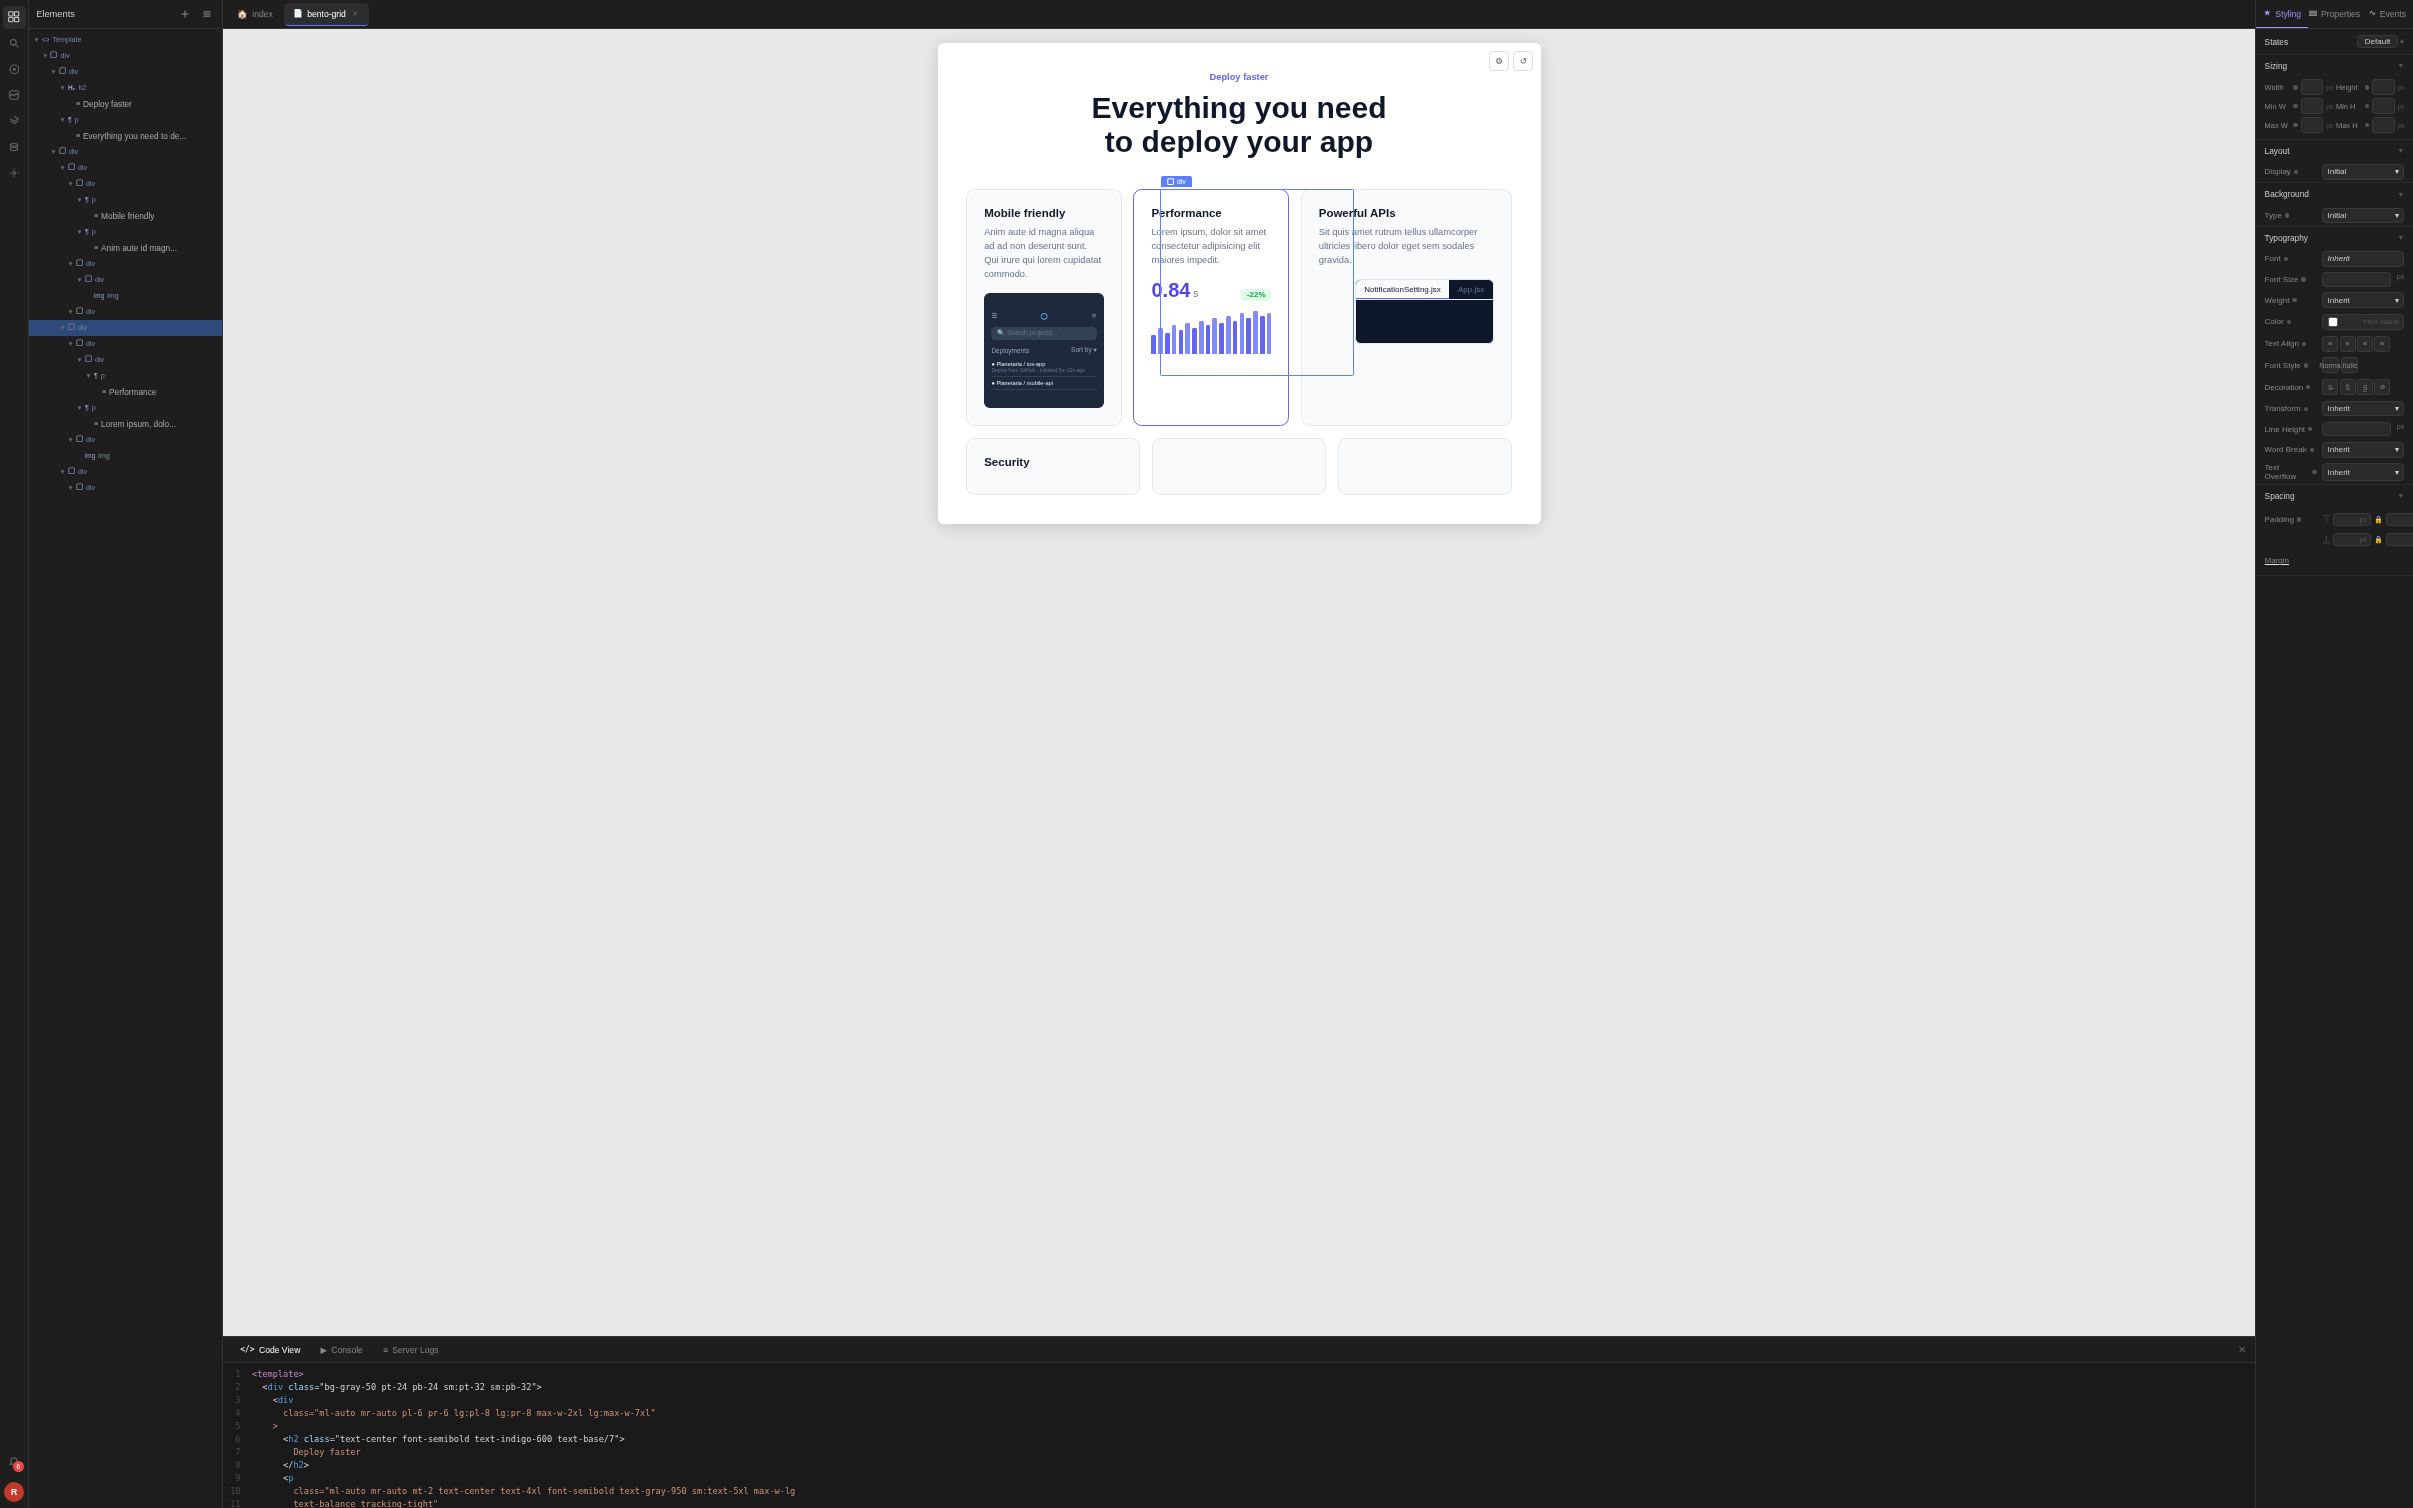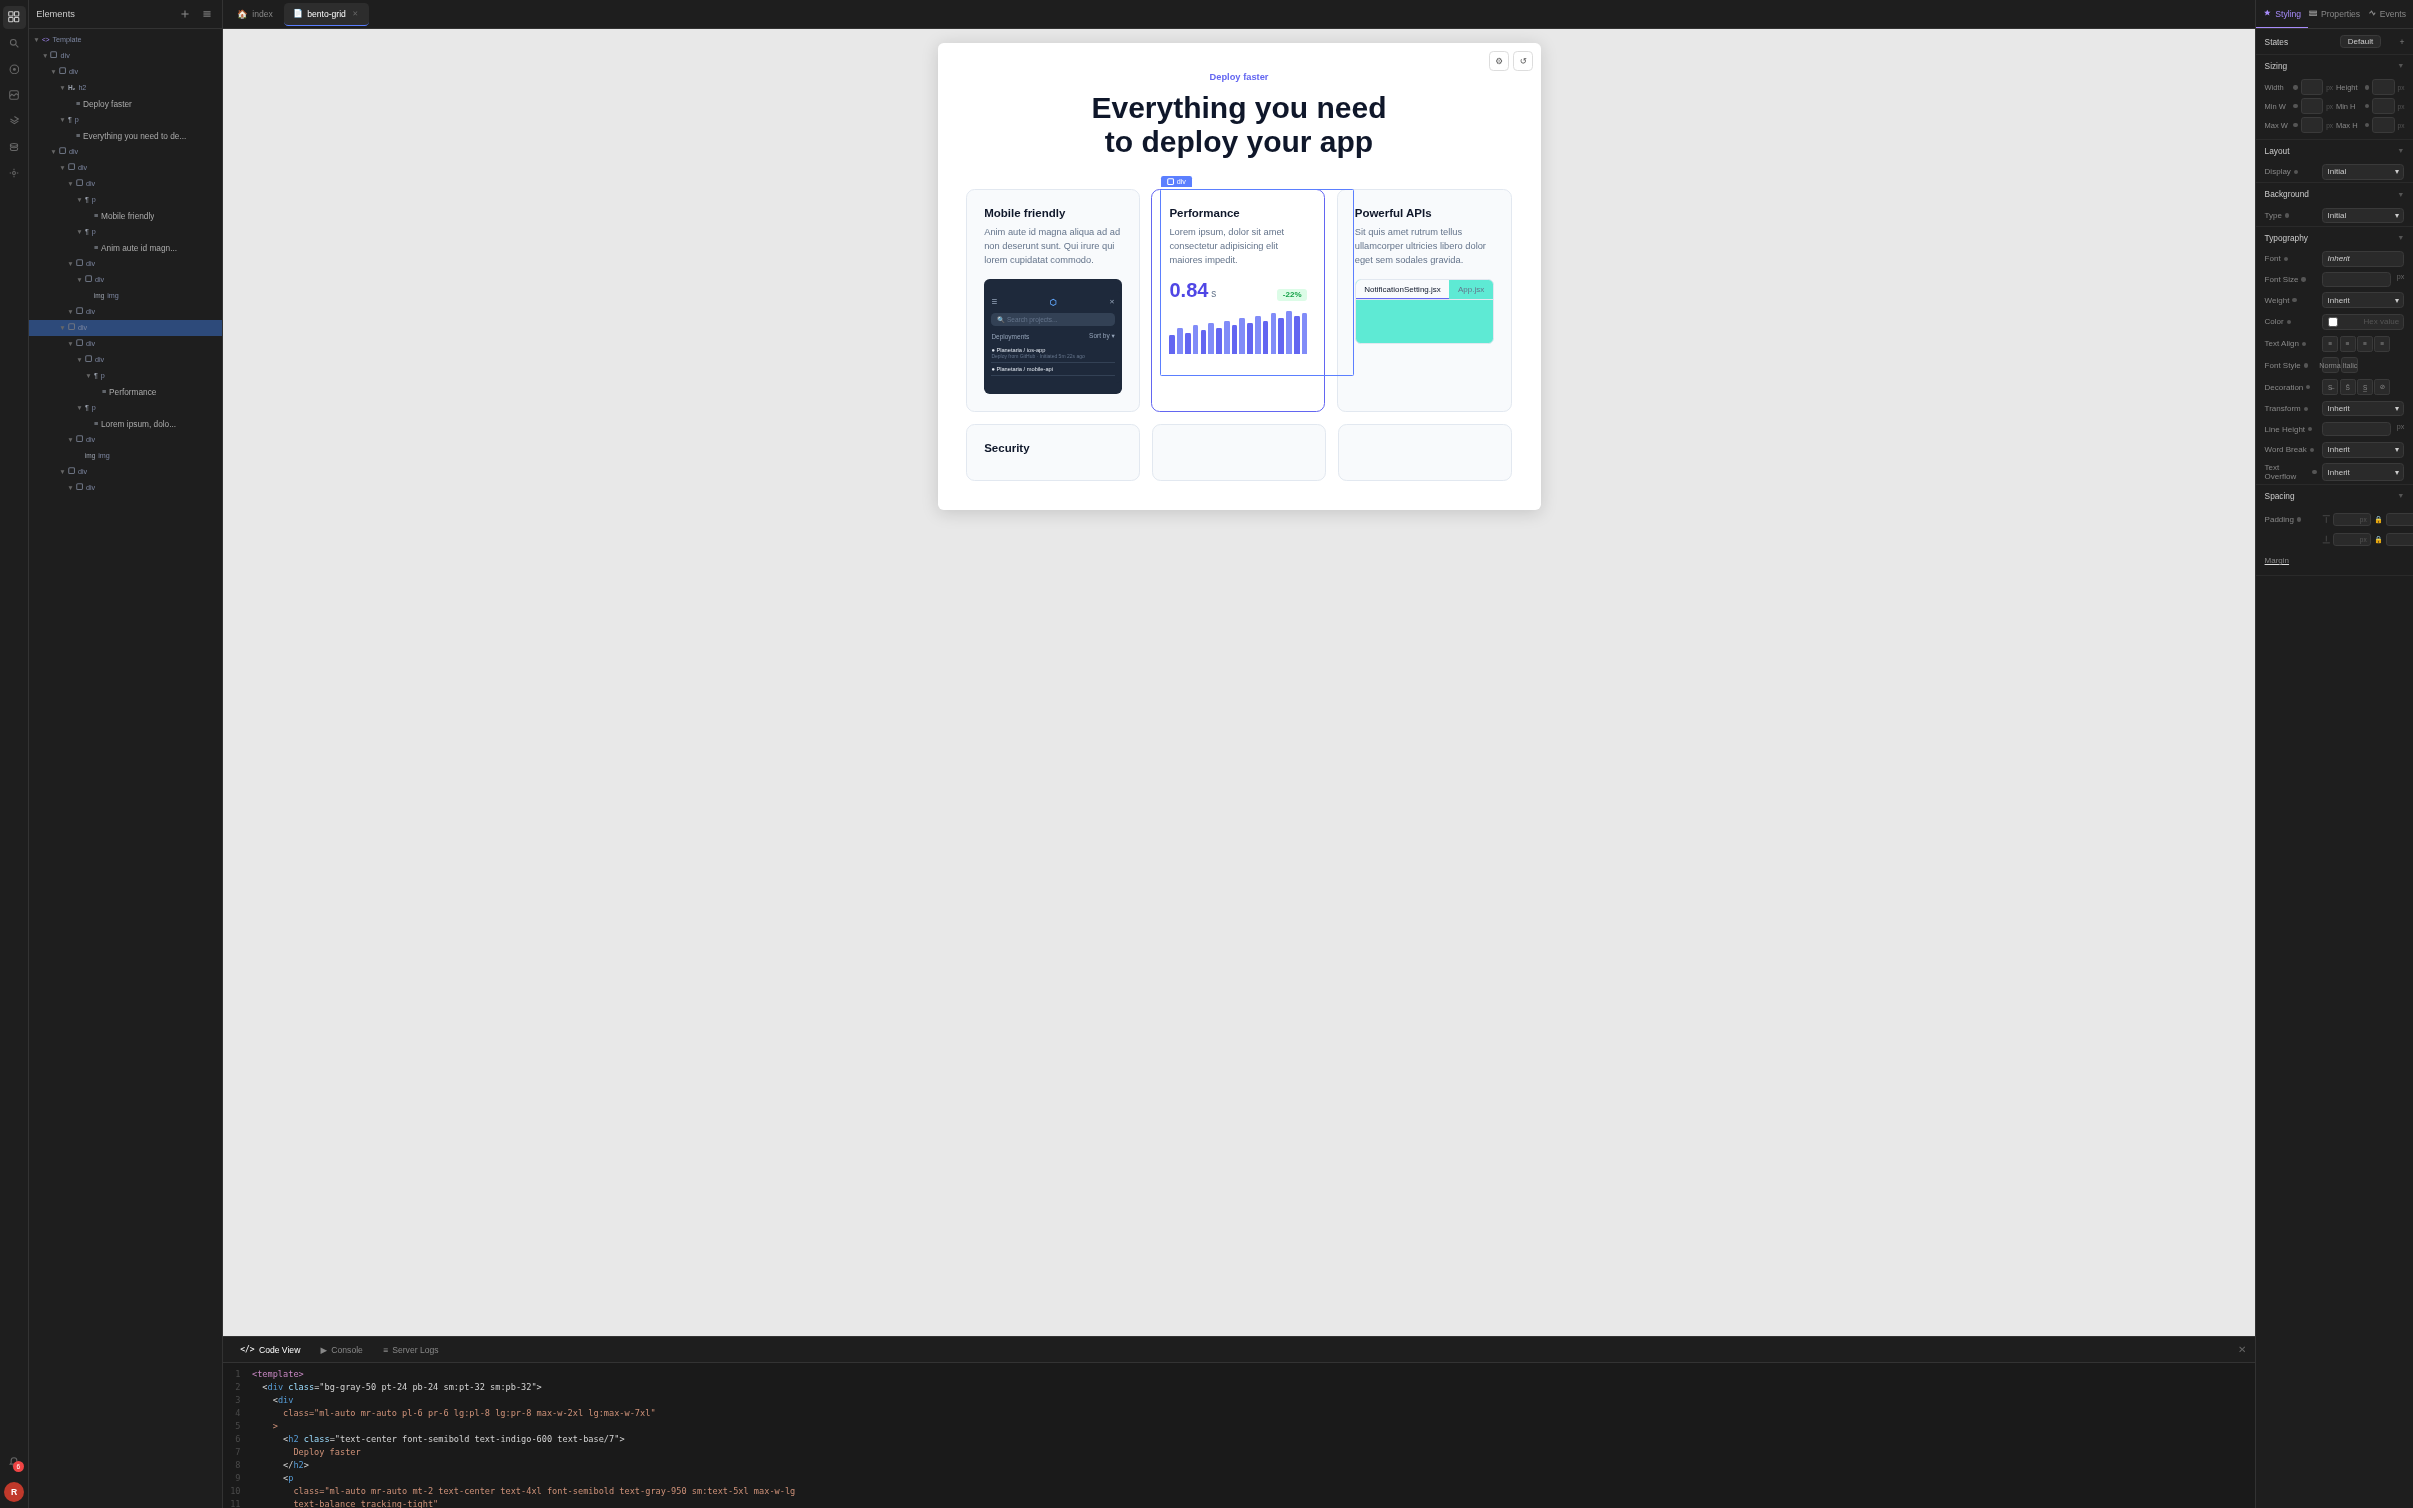--- a/index.html
+++ b/index.html
@@ -65,21 +65,21 @@
     .chart-bar:nth-child(odd) { background: #6366f1; }
 
     
     .mobile-img { width: 100%; height: 115px; background: #1e293b; border-radius: 5.7px; display: flex; align-items: center; justify-content: center; overflow: hidden; }
     .mobile-ui { background: #1e293b; border-radius: 5.7px; padding: 7.2px; color: white; font-size: 6.5px; width: 100%; }
     .mobile-ui-header { display: flex; justify-content: space-between; align-items: center; margin-bottom: 5.7px; color: #94a3b8; }
     .mobile-search { background: #334155; border-radius: 4.3px; padding: 2.9px 5.7px; color: #64748b; font-size: 6.5px; margin-bottom: 5.7px; }
     .mobile-row { display: flex; justify-content: space-between; align-items: center; padding: 2.9px 0; border-bottom: 0.7px solid #334155; font-size: 5.7px; }
 
     
-    .api-card { background: #5eead4; border: 0.7px solid #e2e8f0; border-radius: 5.7px; overflow: hidden; }
+    .api-card { background: #0f172a; border: 0.7px solid #e2e8f0; border-radius: 5.7px; overflow: hidden; margin-left: 36px; }
     .api-card-tabs { display: flex; border-bottom: 0.7px solid #e2e8f0; }
     .api-tab { padding: 4.3px 8.6px; font-size: 8px; cursor: pointer; color: #64748b; }
     .api-tab.active { background: #f8fafc; color: #0f172a; font-weight: 500; border-bottom: 1.4px solid #6366f1; }
     .api-card-body { padding: 8.6px; font-size: 8px; color: #64748b; }
 
     
     .bottom-panel { height: 172px; background: #1a1a1a; border-top: 0.7px solid #333; display: flex; flex-direction: column; }
     .bottom-tabs { height: 26px; display: flex; align-items: center; background: #1e1e1e; border-bottom: 0.7px solid #333; padding: 0 8.6px; gap: 2.9px; }
     .bottom-tab { padding: 0 8.6px; height: 20px; display: flex; align-items: center; gap: 4.3px; cursor: pointer; color: #888; font-size: 8.6px; border-radius: 2.9px; }
     .bottom-tab.active { color: #fff; }
@@ -644,21 +644,21 @@
       <svg width="8.6" height="8.6" viewBox="0 0 12 12" fill="none" stroke="currentColor" stroke-width="1.5">
           <path d="M2 6 L5 3 L8 8 L10 5"></path>
         </svg>
       <span>Events</span>
     </div>
   </div>
 
   <div class="panel-section">
     <div class="states-section">
       <span class="states-label">States</span>
-      <div style="display:flex; align-items:center; gap:18px;">
+      <div style="display:flex; align-items:center; gap:1px;">
         <div class="states-value">Default</div>
         <span class="states-plus">+</span>
       </div>
     </div>
   </div>
 
   <div class="panel-section">
     <div class="panel-section-header">
       <span class="panel-section-title">Sizing</span>
       <span class="panel-section-arrow">▼</span>

